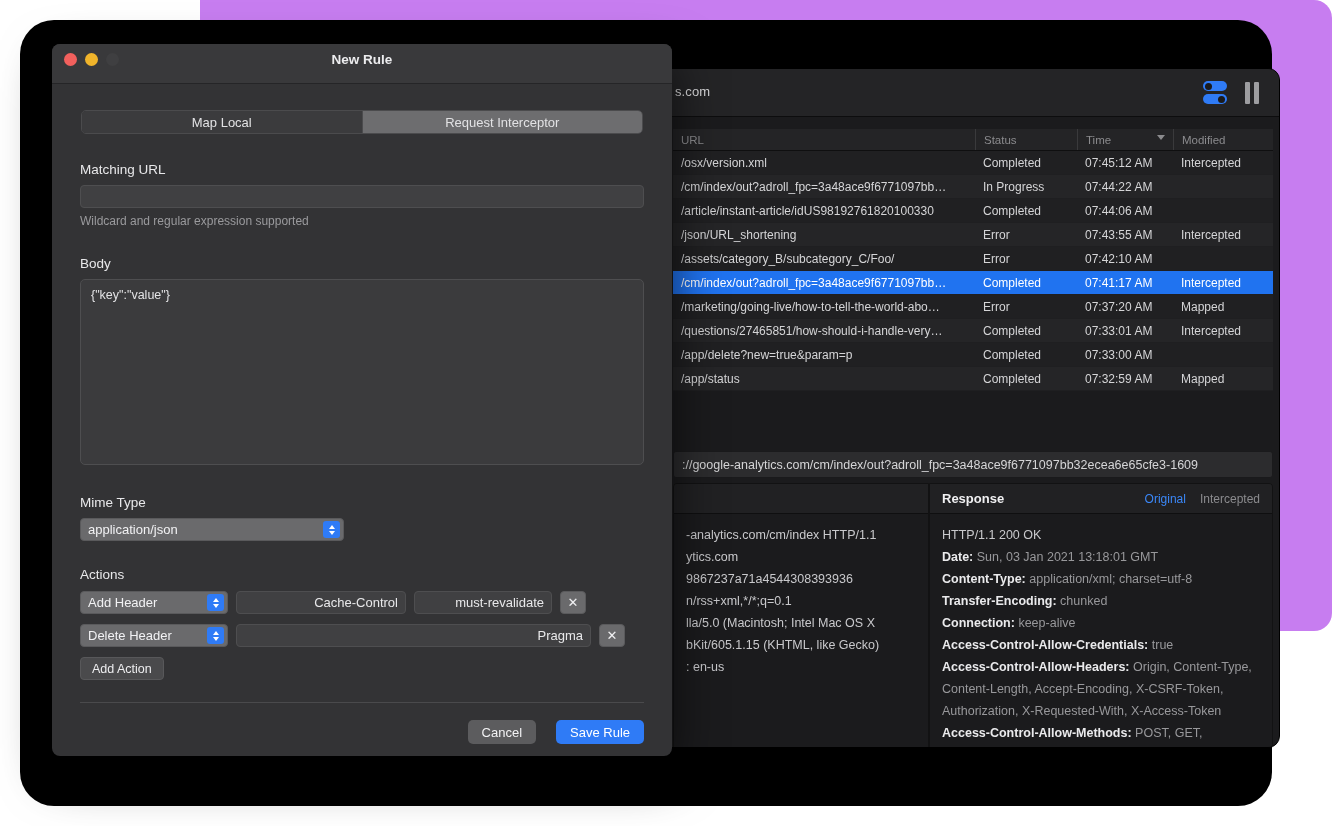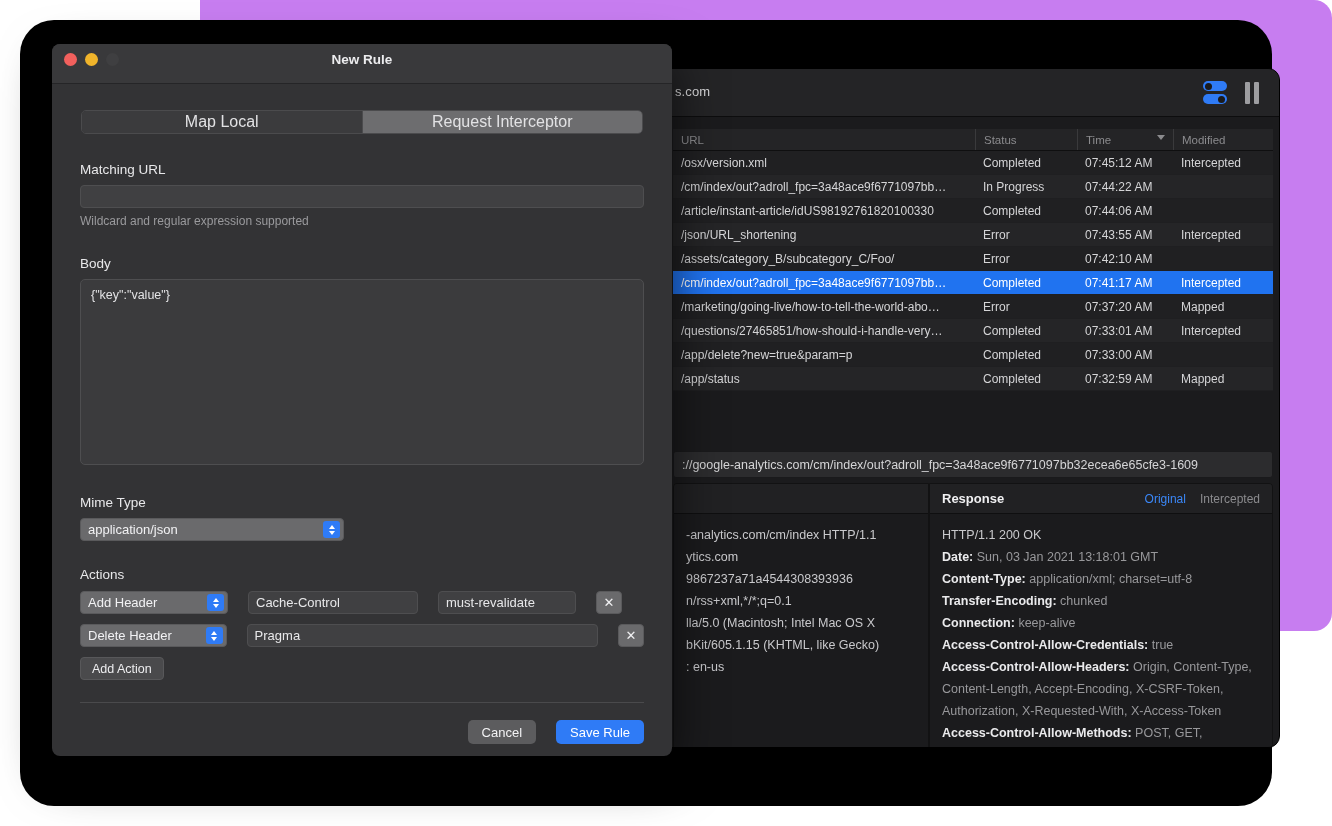--- a/index.html
+++ b/index.html
@@ -138,31 +138,32 @@
     font-weight: bold; color: #ececee;
   }
   .modal-body { padding: 26px 28px 0 28px; }
 
   .segmented {
     display: flex; width: 562px; height: 24px; border-radius: 5px; overflow: hidden;
     border: 1px solid #4b4b4d; margin: 0 auto;
   }
   .seg {
     flex: 1; display: flex; align-items: center; justify-content: center;
-    font-size: 16px; color: #e2e2e4; background: #3b3b3d; cursor: pointer;
+    font-size: 13px; color: #e2e2e4; background: #3b3b3d; cursor: pointer;
   }
   .seg.active { background: #6d6d6f; }
   .seg + .seg { border-left: 1px solid #4b4b4d; }
 
   .field-label { font-size: 13.5px; color: #e8e8ea; margin-top: 28px; margin-bottom: 8px; }
   .text-input {
     width: 100%; height: 23px; background: #404042;
     border: 1px solid #4e4e50; border-radius: 4px;
     color: #e8e8ea; font-size: 13px; padding: 0 7px;
     font-family: "Liberation Sans", sans-serif;
+    text-align: right;
   }
   .hint { font-size: 12px; color: #9a9a9d; margin-top: 6px; }
   .body-area {
     width: 100%; height: 186px; background: #3b3b3d;
     border: 1px solid #4e4e50; border-radius: 5px;
     color: #e3e3e5; font-size: 12.5px; padding: 8px 10px;
     resize: none; font-family: "Liberation Sans", sans-serif;
   }
 
   .two-col { display: flex; gap: 26px; margin-top: 26px; }
@@ -184,21 +185,21 @@
   .popup .arrows i.dn { border-top: 4px solid #fff; }
 
   .small-input {
     width: 66px; height: 23px; background: #3f3f41;
     border: 1px solid #4e4e50; border-radius: 4px;
     color: #e8e8ea; font-size: 13px; padding: 0 7px;
     font-family: "Liberation Sans", sans-serif;
   }
 
   .actions-label { font-size: 13.5px; color: #e8e8ea; margin-top: 26px; margin-bottom: 9px; }
-  .action-row { display: flex; align-items: center; gap: 20px; margin-bottom: 10px; }
+  .action-row { display: flex; align-items: center; gap: 8px; margin-bottom: 10px; }
   .action-popup { width: 148px; }
   .x-btn {
     width: 26px; height: 23px; border-radius: 4px;
     background: #6a6a6c; border: 1px solid #5a5a5c;
     display: flex; align-items: center; justify-content: center;
     color: #f0f0f2; font-size: 13px; cursor: pointer; flex: none;
   }
   .add-action {
     height: 23px; padding: 0 11px; border-radius: 4px;
     background: #4a4a4c; border: 1px solid #58585a;

